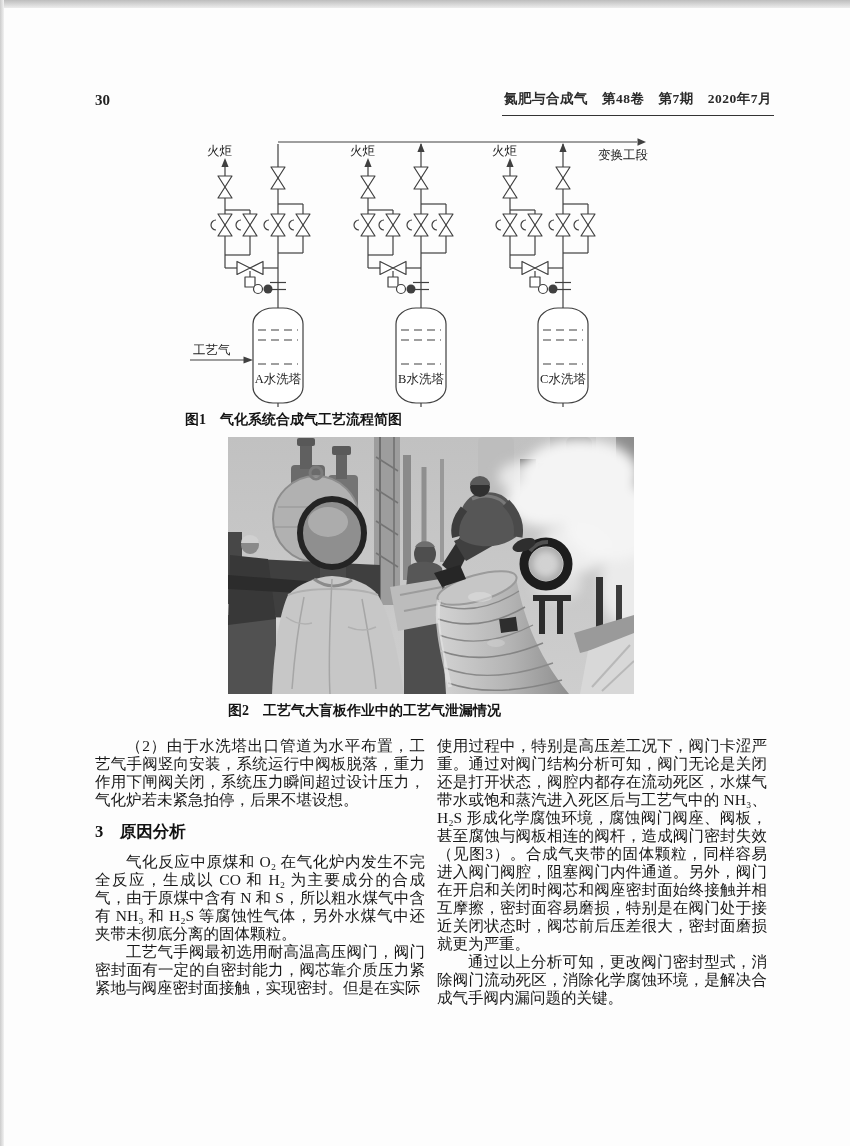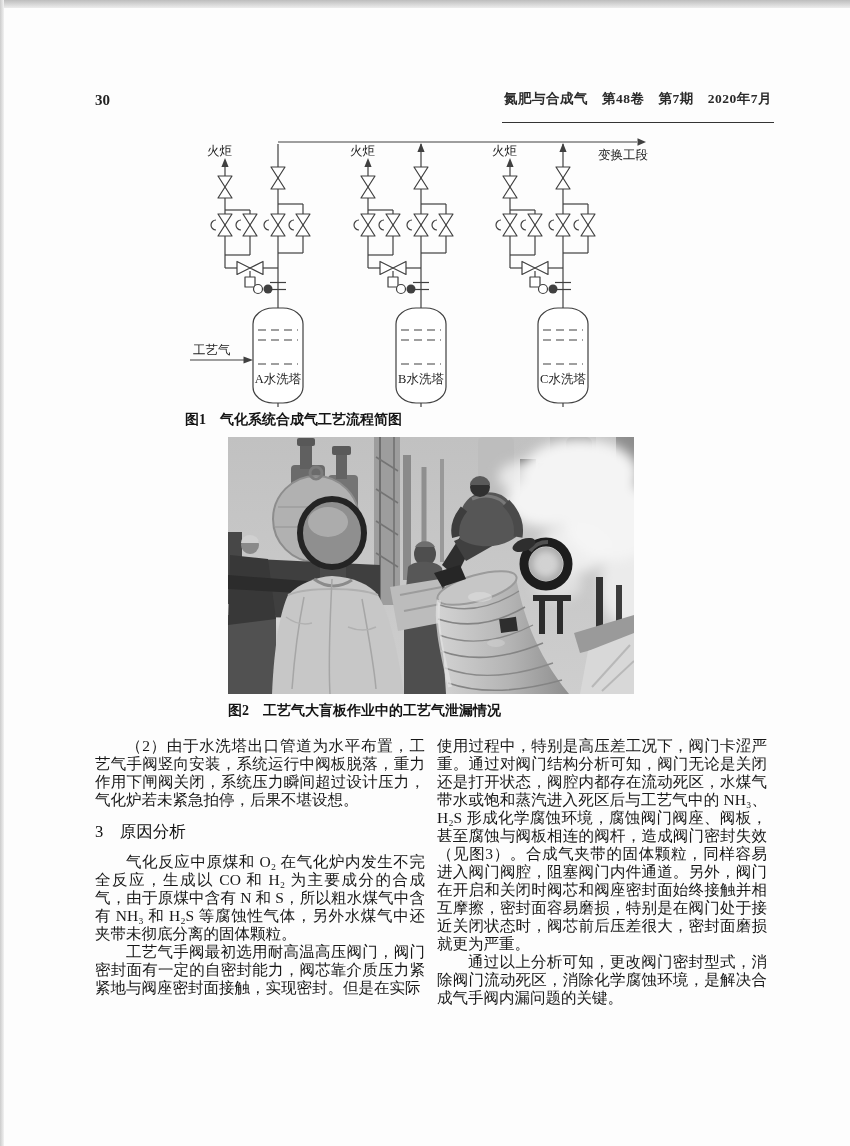--- a/index.html
+++ b/index.html
@@ -11,34 +11,34 @@
     color:#1e1e1e;
   }
   .scan-top { position:absolute; left:0; top:0; width:850px; height:8px;
     background:linear-gradient(#bdbdbd,#ececec); }
   .scan-left { position:absolute; left:0; top:0; width:4px; height:1146px;
     background:linear-gradient(90deg,#cccccc,#f2f2f2); }
 
   .pageno { position:absolute; left:95px; top:92px; font-size:15px; font-weight:bold; color:#222; }
   .jheader { position:absolute; left:502px; top:90px; width:272px; text-align:center;
     font-size:13.5px; font-weight:bold; letter-spacing:.5px; color:#2a2a2a;
-    padding-bottom:14px; border-bottom:1.8px solid #343434; }
+    padding-bottom:7px; border-bottom:1.8px solid #343434; }
 
   figure { display:block; }
   .fig1 { position:absolute; left:185px; top:138px; width:470px; }
   .fig2 { position:absolute; left:228px; top:437px; width:406px; }
   .fig1 svg, .fig2 svg { display:block; }
   figcaption { text-align:left; font-weight:bold; font-size:14px; margin-top:3px; color:#141414; }
   .fig2 figcaption { margin-top:8px; }
 
   .cols { position:absolute; left:95px; top:737px; width:672px; display:flex; gap:12px; }
   .col { width:330px; font-size:15.5px; line-height:18px; text-align:justify; color:#171717; }
   .col p { margin:0; }
   .indent { text-indent:31px; }
-  .col h3 { font-size:16.5px; font-weight:normal; margin:14px 0 12px; color:#111; }
+  .col h3 { font-size:16.5px; font-weight:bold; margin:14px 0 12px; color:#111; }
 
   
   .ln  { stroke:#404040; stroke-width:1.2; fill:none; }
   .vf  { fill:#ffffff; stroke:#404040; stroke-width:1.2; stroke-linejoin:round; }
   .af  { fill:#404040; stroke:none; }
   .dsh { stroke:#404040; stroke-width:1.2; fill:none; stroke-dasharray:8 5; }
   .dtxt { font-size:12.5px; fill:#222; font-family:"Liberation Serif","DejaVu Serif",serif; }
 </style>
 </head>
 <body>

